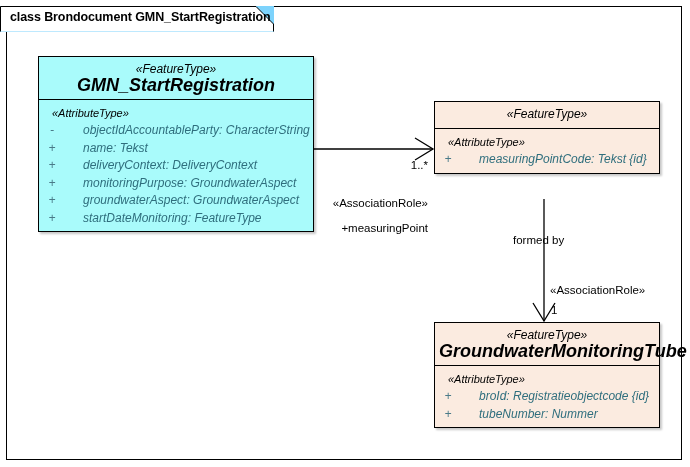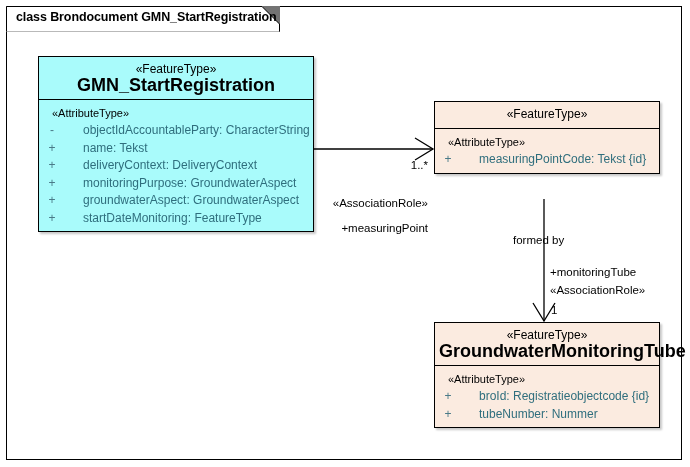--- a/index.html
+++ b/index.html
@@ -29,25 +29,25 @@
     left: 6px;
     top: 6px;
     width: 676px;
     height: 454px;
     border: 1px solid #000000;
     box-sizing: border-box;
     background: transparent;
   }
   .frame-tab {
     position: absolute;
-    left: 6px;
+    left: 0;
     top: 6px;
     height: 26px;
     box-sizing: border-box;
-    background: #737373;
+    background: #7dd3fc;
     border: 0;
     z-index: 5;
   }
   .frame-tab-shape {
     position: absolute;
     left: 0; top: 0;
     width: 100%; height: 100%;
   }
   .frame-tab-label {
     position: absolute;
@@ -59,20 +59,21 @@
     white-space: nowrap;
     letter-spacing: -0.1px;
   }
 
   
   .uml-class {
     position: absolute;
     box-sizing: border-box;
     border: 1.6px solid #000000;
     box-shadow: 2px 2px 2px rgba(0,0,0,0.22);
+    font-style: italic;
   }
   .uml-class .header {
     box-sizing: border-box;
     border-bottom: 1.6px solid #000000;
     text-align: center;
     padding: 5px 4px 6px 4px;
   }
   .uml-class .stereo {
     font-size: 12px;
     color: #000000;
@@ -168,21 +169,20 @@
       <line x1="544" y1="199" x2="544" y2="321" stroke="#000000" stroke-width="1.3"></line>
       <polyline points="533,303 544,321 555,303" fill="none" stroke="#000000" stroke-width="1.3"></polyline>
     </g>
   </svg>
 
   <div class="edge-label right-align" style="left:320px; top:158px; width:108px;">1..*</div>
   <div class="edge-label right-align" style="left:306px; top:177px; width:122px;margin-top:44px;">+measuringPoint</div>
   <div class="edge-label right-align" style="left:300px; top:196px; width:128px;">«AssociationRole»</div>
 
   <div class="edge-label" style="left:513px; top:233px;">formed by</div>
-  <div class="edge-label" style="left:550px; top:265px;">+monitoringTube</div>
   <div class="edge-label" style="left:550px; top:283px;">«AssociationRole»</div>
   <div class="edge-label" style="left:551px; top:303px;">1</div>
 
   <div class="uml-class cls-cyan" style="left:38px; top:56px; width:276px;">
     <div class="header">
       <div class="stereo">«FeatureType»</div>
       <div class="cname">GMN_StartRegistration</div>
     </div>
     <div class="compartment">
       <div class="attr-stereo">«AttributeType»</div>

